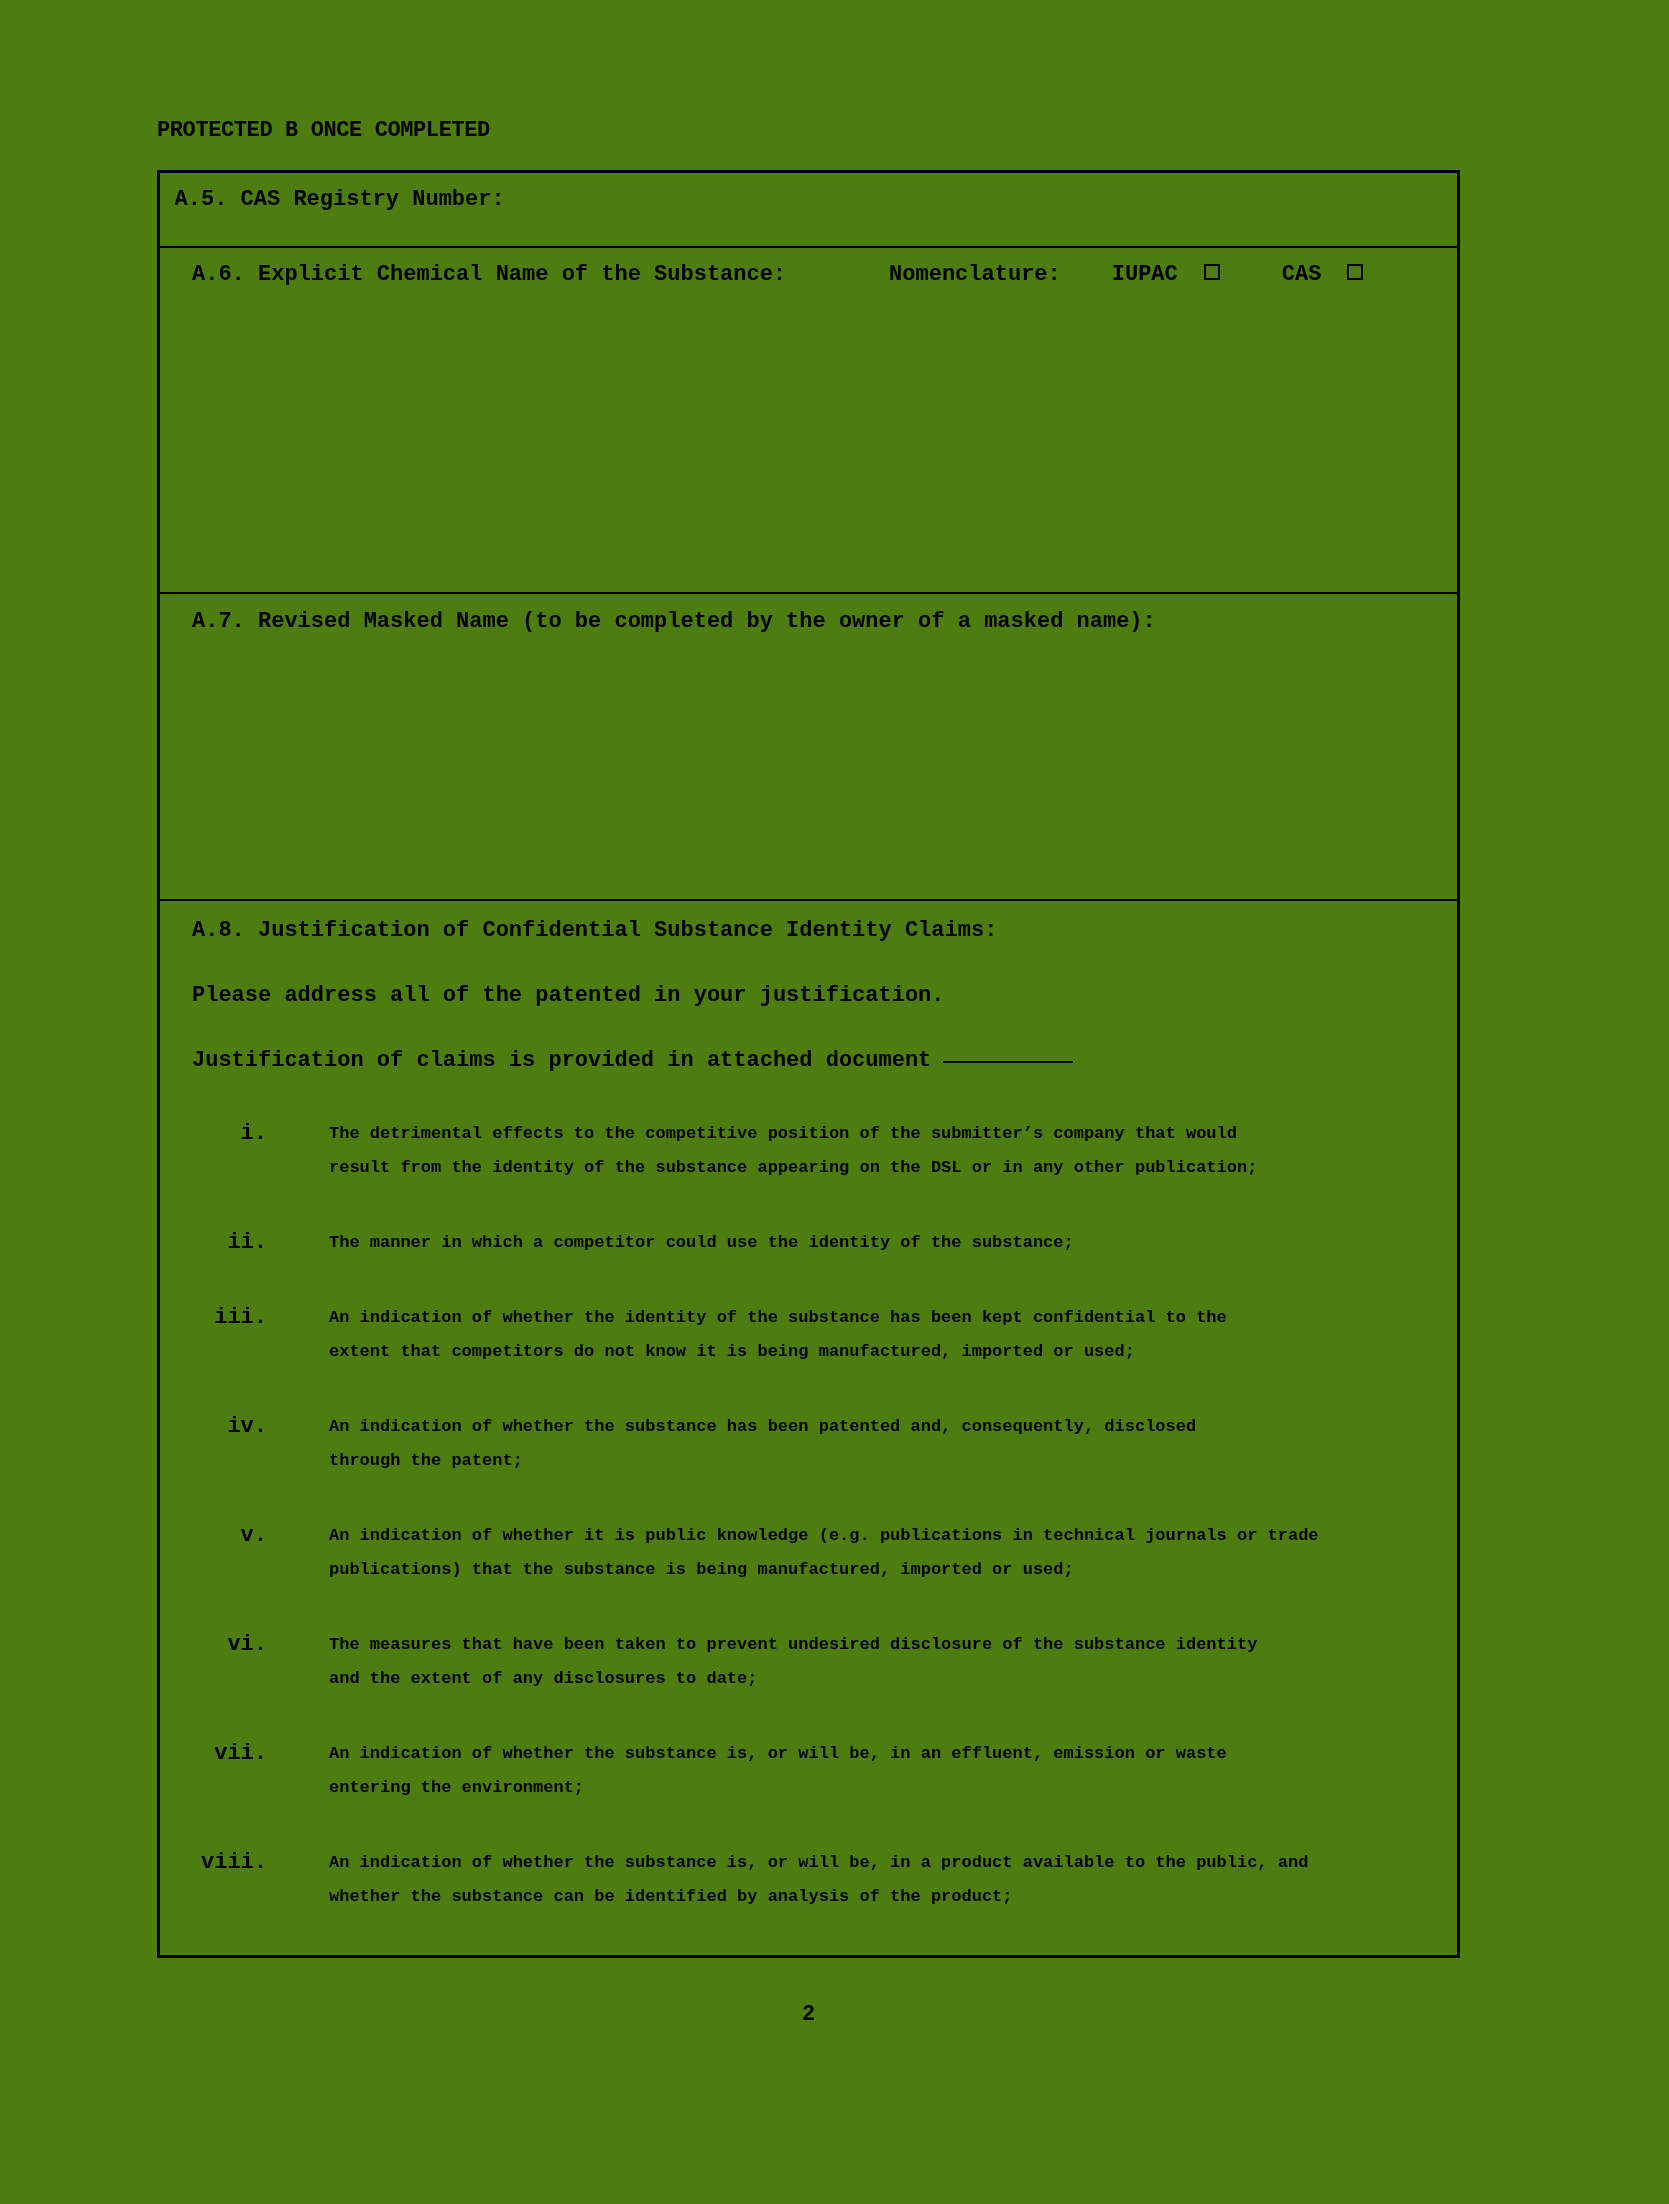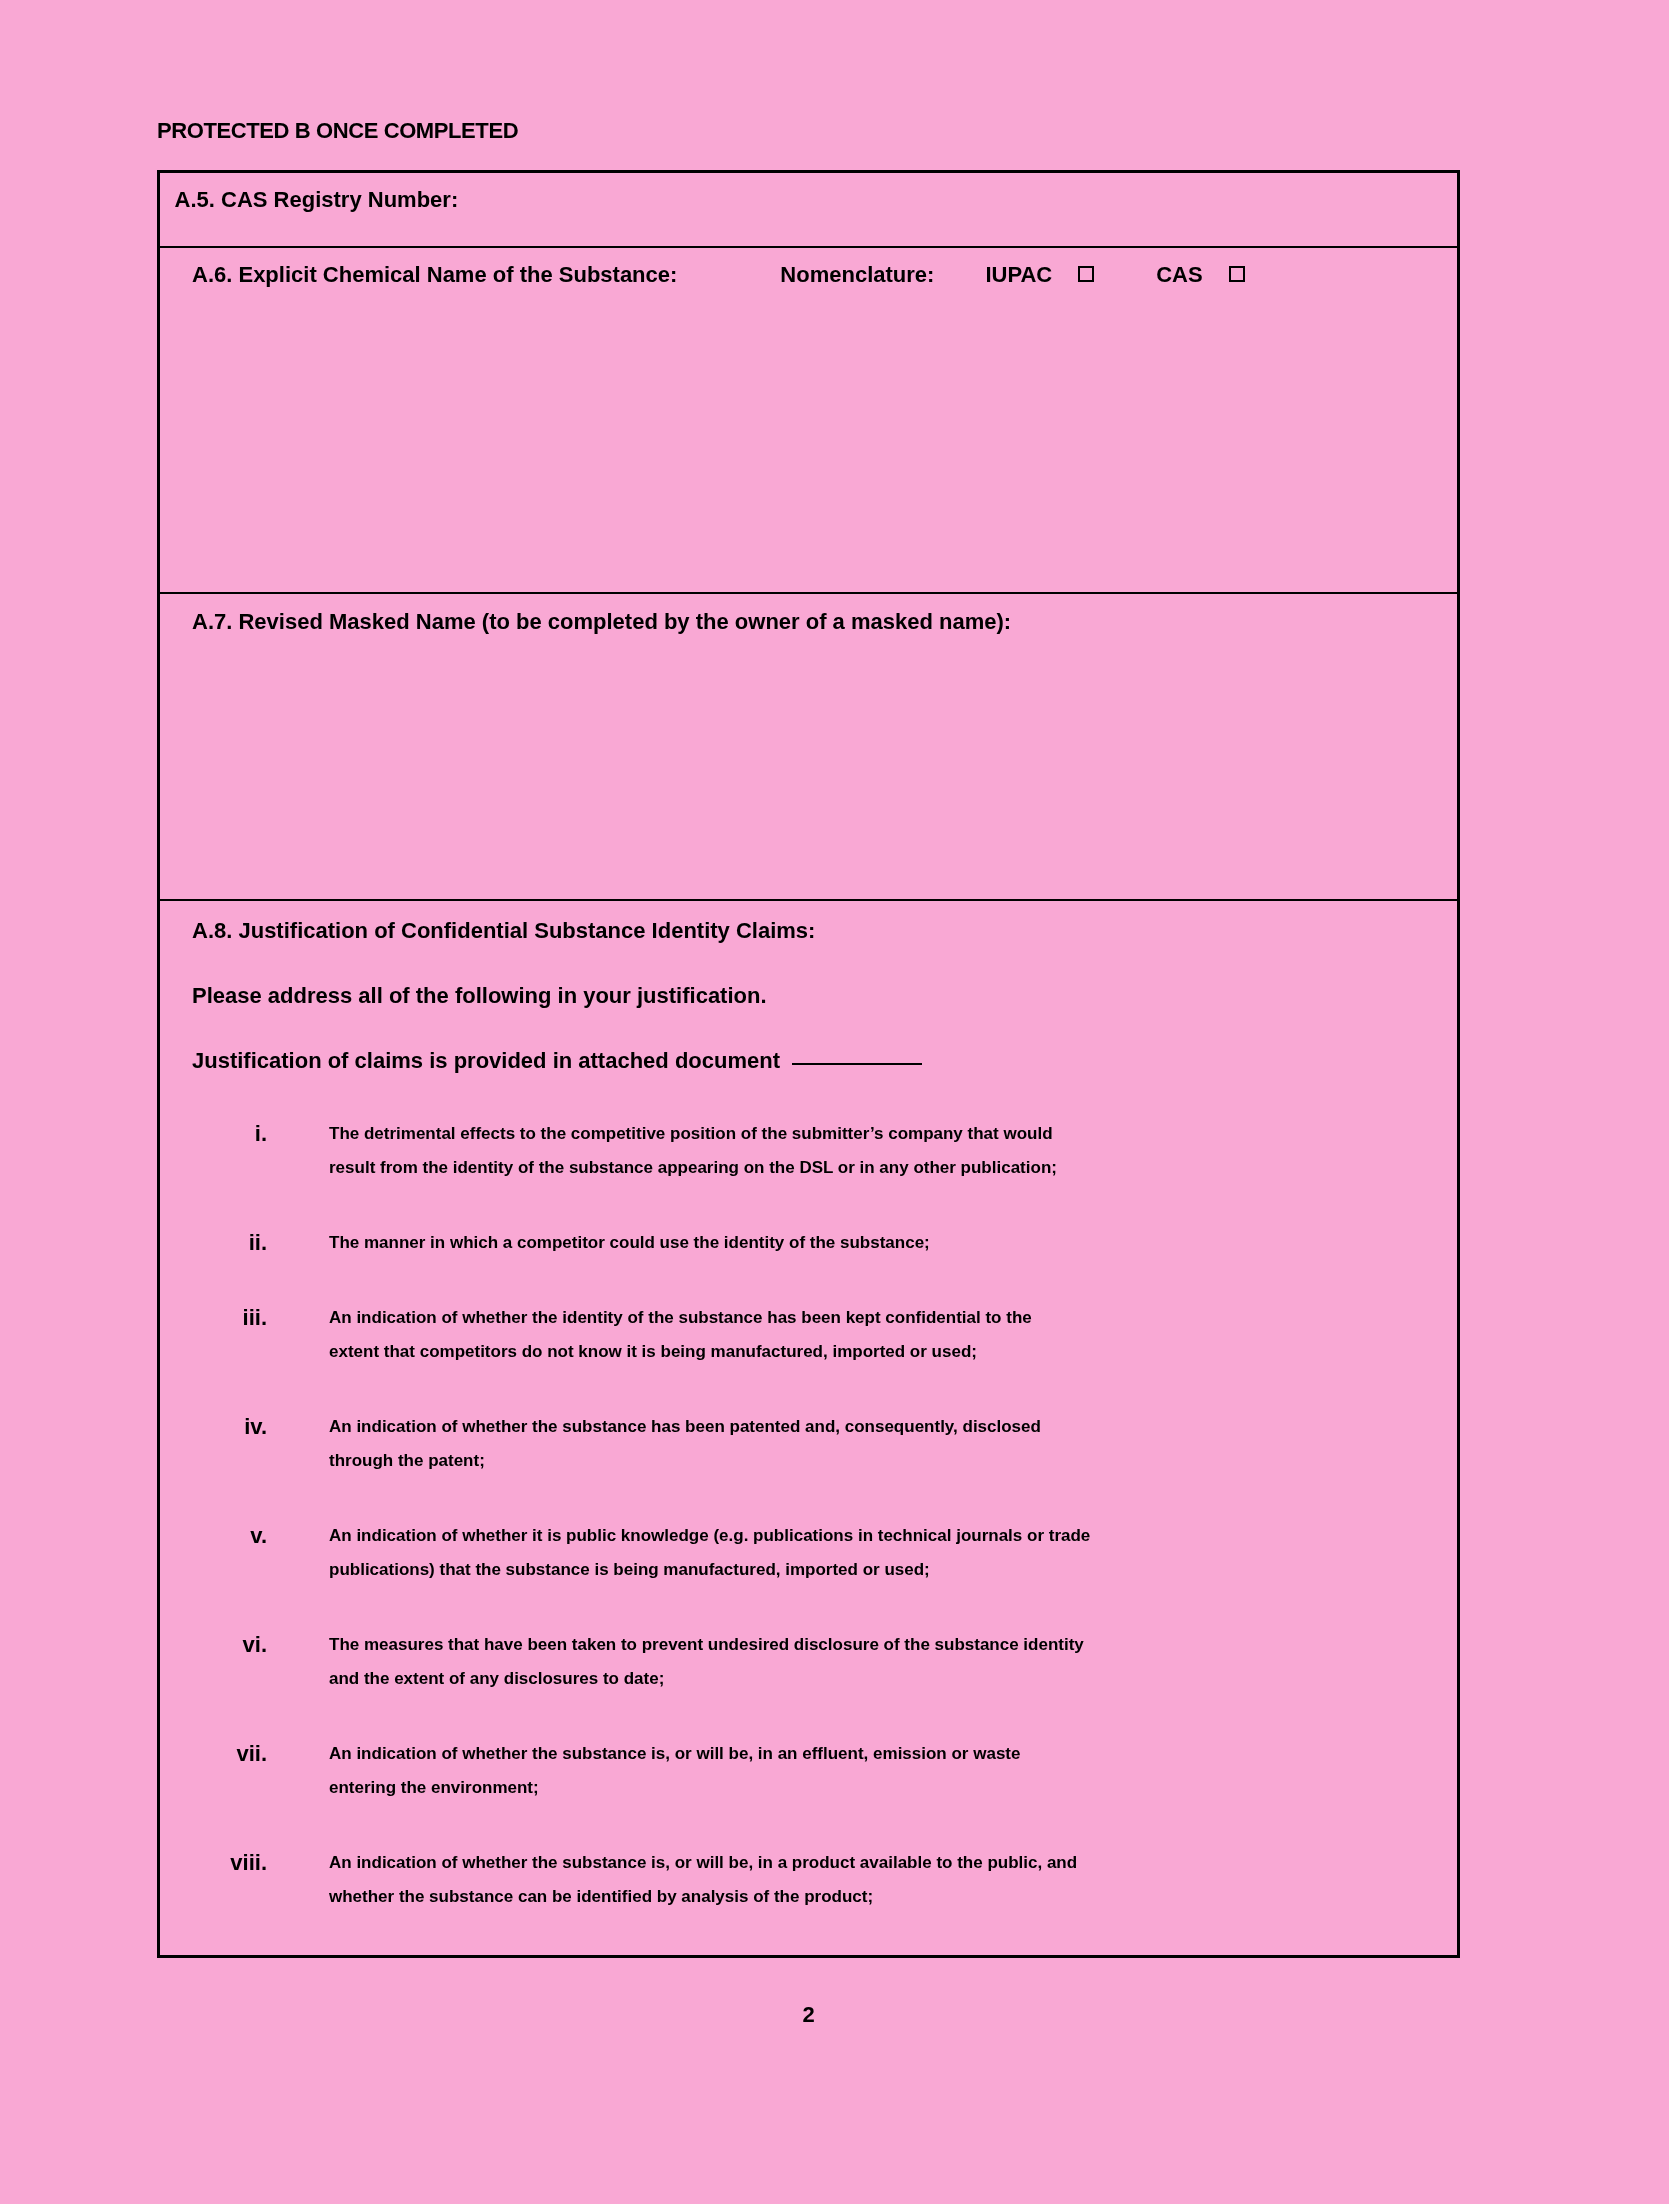--- a/index.html
+++ b/index.html
@@ -1,21 +1,21 @@
 <!DOCTYPE html>
 <html style="font-size:13.7px"><head>
 <meta charset="utf-8">
 <style>
   html,body{margin:0;padding:0;background:#ffffff;}
   .page{
     position:relative;
     width:1669px;height:2204px;
-    background:#f9a8d4;
+    background:#4d7c0f;
     color:#000;
-    font-family:Liberation Sans, sans-serif;
+    font-family:Liberation Mono, monospace;
     font-weight:bold;
     overflow:hidden;
   }
   .classification{
     position:absolute;left:157px;top:118px;
     font-size:22px;letter-spacing:-0.4px;white-space:nowrap;
   }
   .form-table{
     position:absolute;left:157px;top:170px;
     width:1303px;height:1788px;
@@ -87,21 +87,21 @@
       <div class="field-area a6-field"></div>
     </section>
 
     <section class="row row-a7">
       <div class="sec-label">A.7. Revised Masked Name (to be completed by the owner of a masked name):</div>
       <div class="field-area a7-field"></div>
     </section>
 
     <section class="row row-a8">
       <div class="para para-title">A.8. Justification of Confidential Substance Identity Claims:</div>
-      <div class="para para-instruction">Please address all of the following in your justification.</div>
+      <div class="para para-instruction">Please address all of the patented in your justification.</div>
       <div class="para para-attach">
         <span>Justification of claims is provided in attached document</span><span class="blank-line"></span>
       </div>
       <div class="just-list">
           <div class="just-item">
             <div class="roman">i.</div>
             <div class="item-text">
               <div class="item-line">The detrimental effects to the competitive position of the submitter’s company that would</div>
               <div class="item-line">result from the identity of the substance appearing on the DSL or in any other publication;</div>
             </div>

